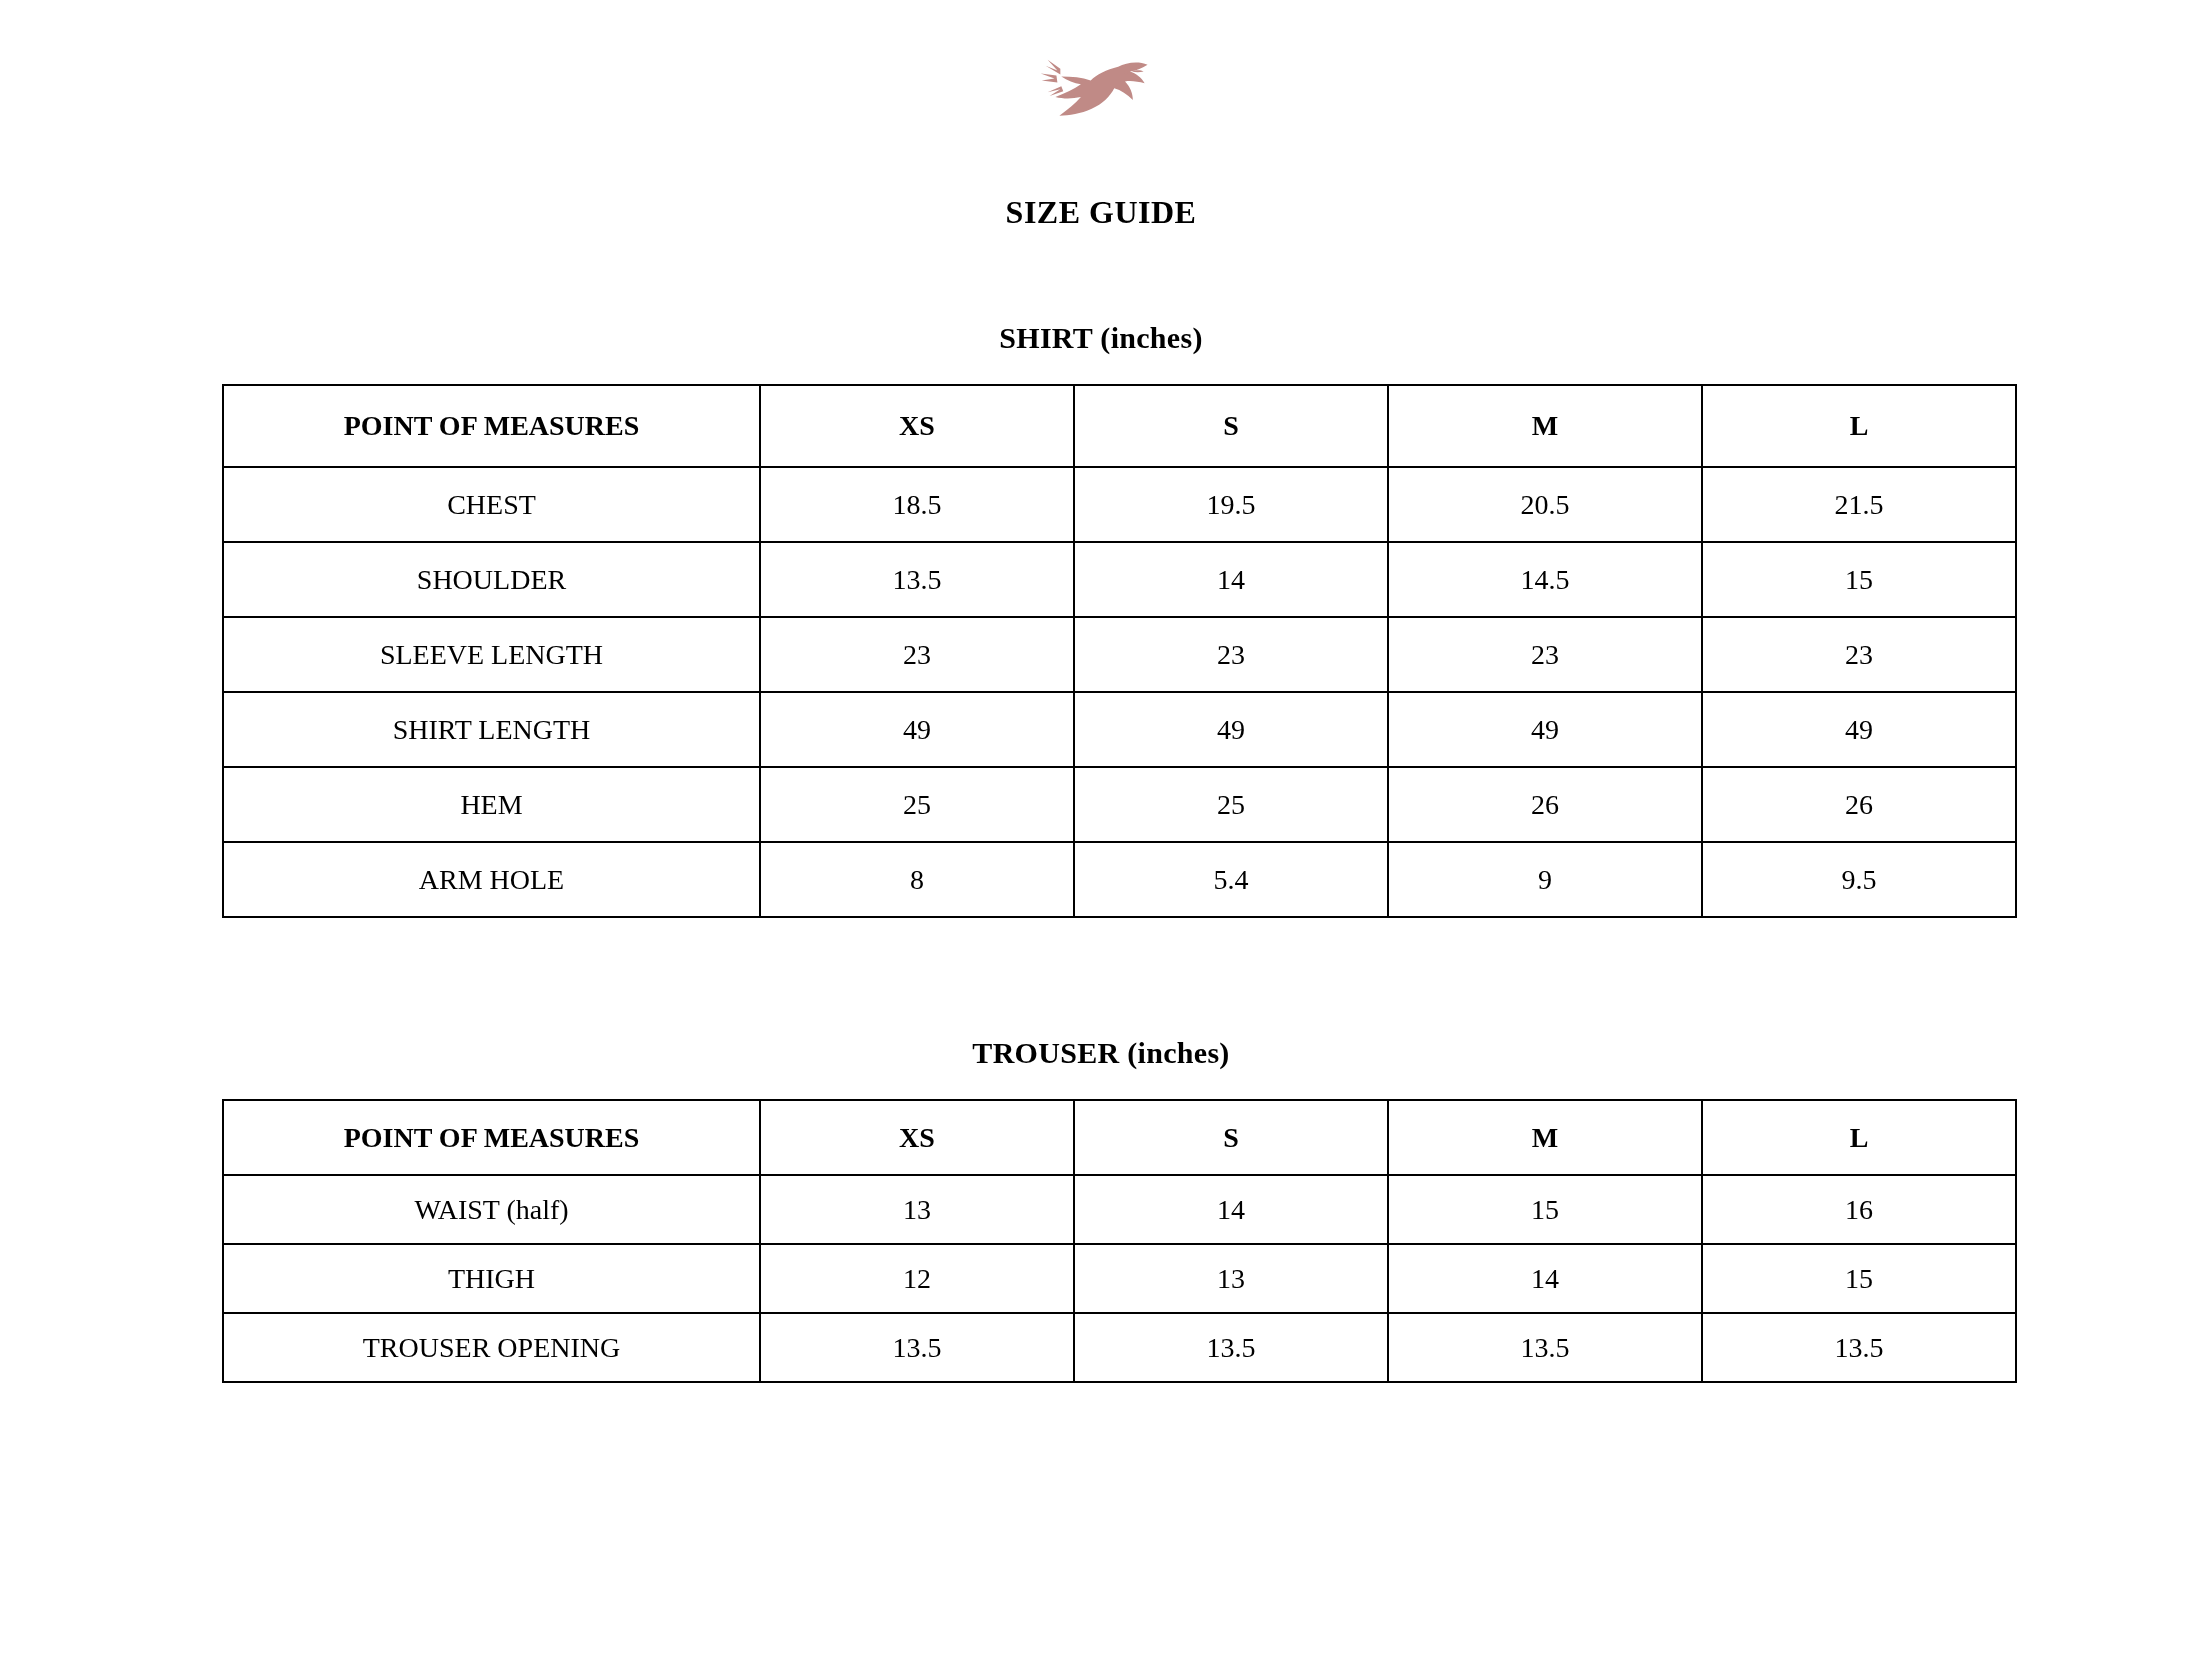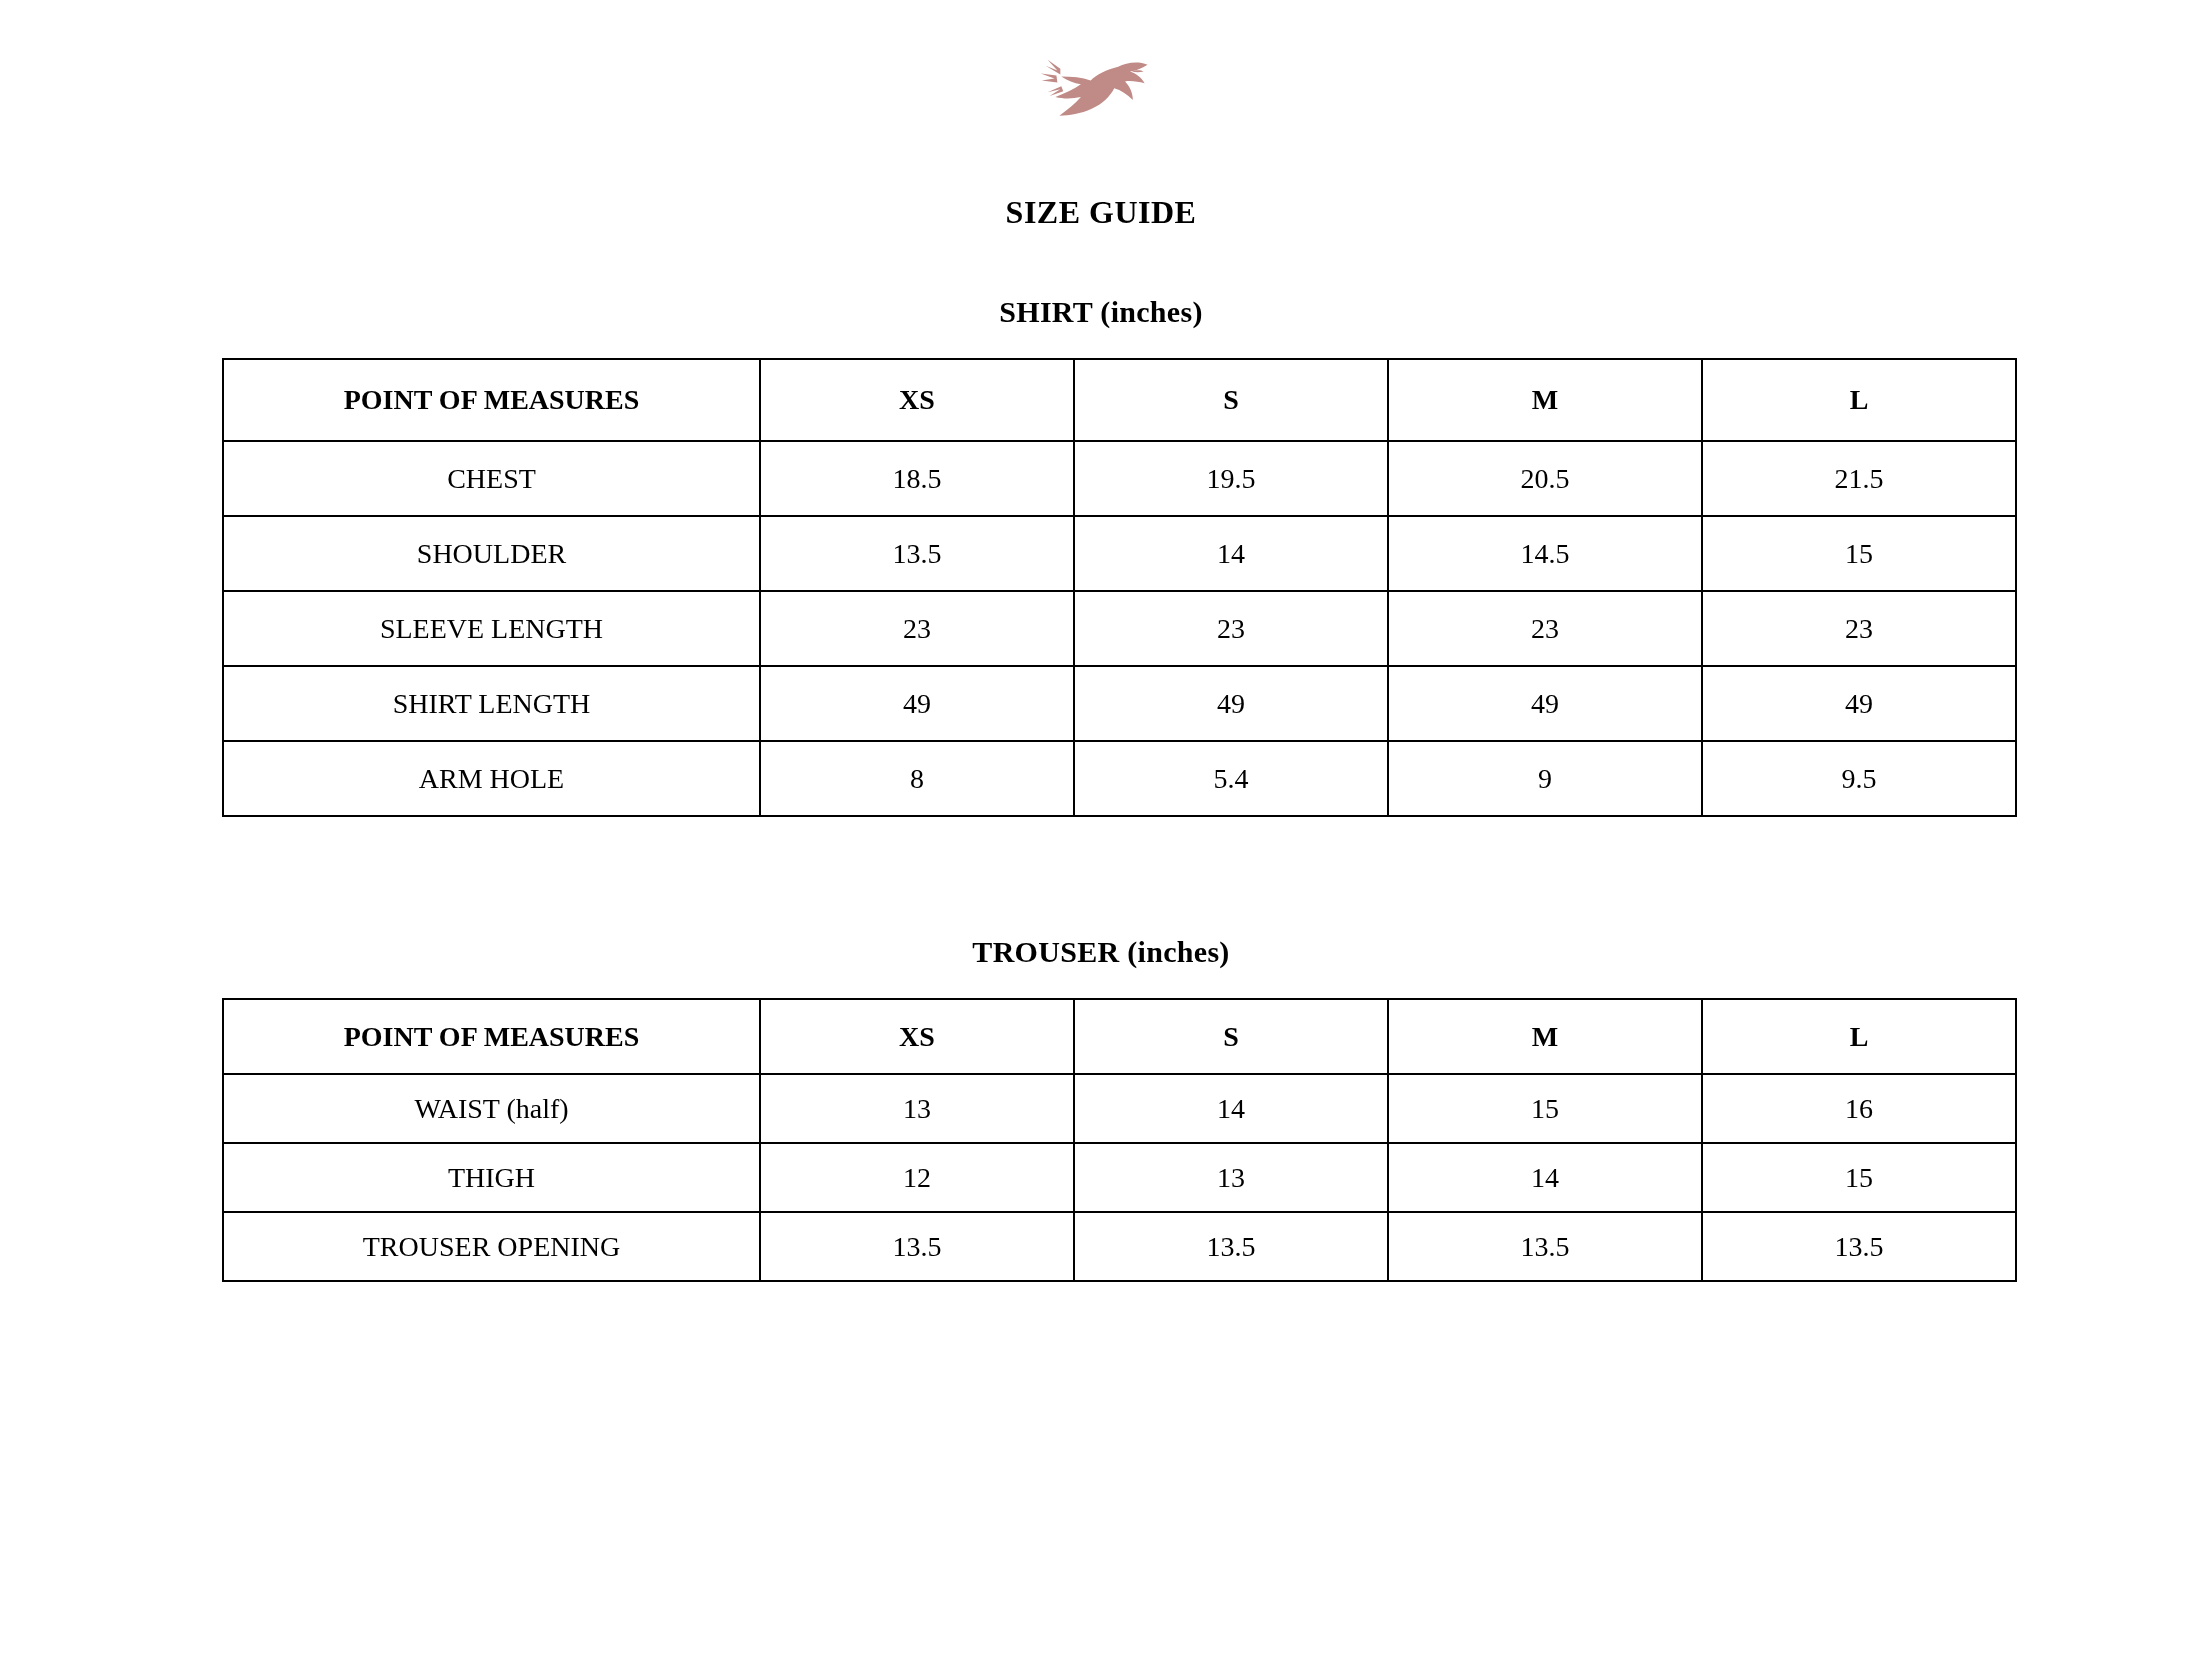--- a/index.html
+++ b/index.html
@@ -48,21 +48,21 @@
     margin-top: 44px;
     font-weight: normal;
   }
 
   .section-title {
     text-align: center;
     font-weight: bold;
     font-size: 30px;
     letter-spacing: 0.3px;
   }
-  #shirt-section-title { margin-top: 64px; }
+  #shirt-section-title { margin-top: 90px; }
   #trouser-section-title { margin-top: 118px; }
 
   
   .table-wrap {
     display: flex;
     justify-content: center;
     margin-top: 29px;
     margin-left: 37px;
   }
   table.size-table {
@@ -153,20 +153,27 @@
           <td>23</td>
         </tr>
         <tr>
           <td>SHIRT LENGTH</td>
           <td>49</td>
           <td>49</td>
           <td>49</td>
           <td>49</td>
         </tr>
         <tr>
+          <td>HEM</td>
+          <td>25</td>
+          <td>25</td>
+          <td>26</td>
+          <td>26</td>
+        </tr>
+        <tr>
           <td>ARM HOLE</td>
           <td>8</td>
           <td>5.4</td>
           <td>9</td>
           <td>9.5</td>
         </tr>
       </tbody>
     </table>
   </div>
 

